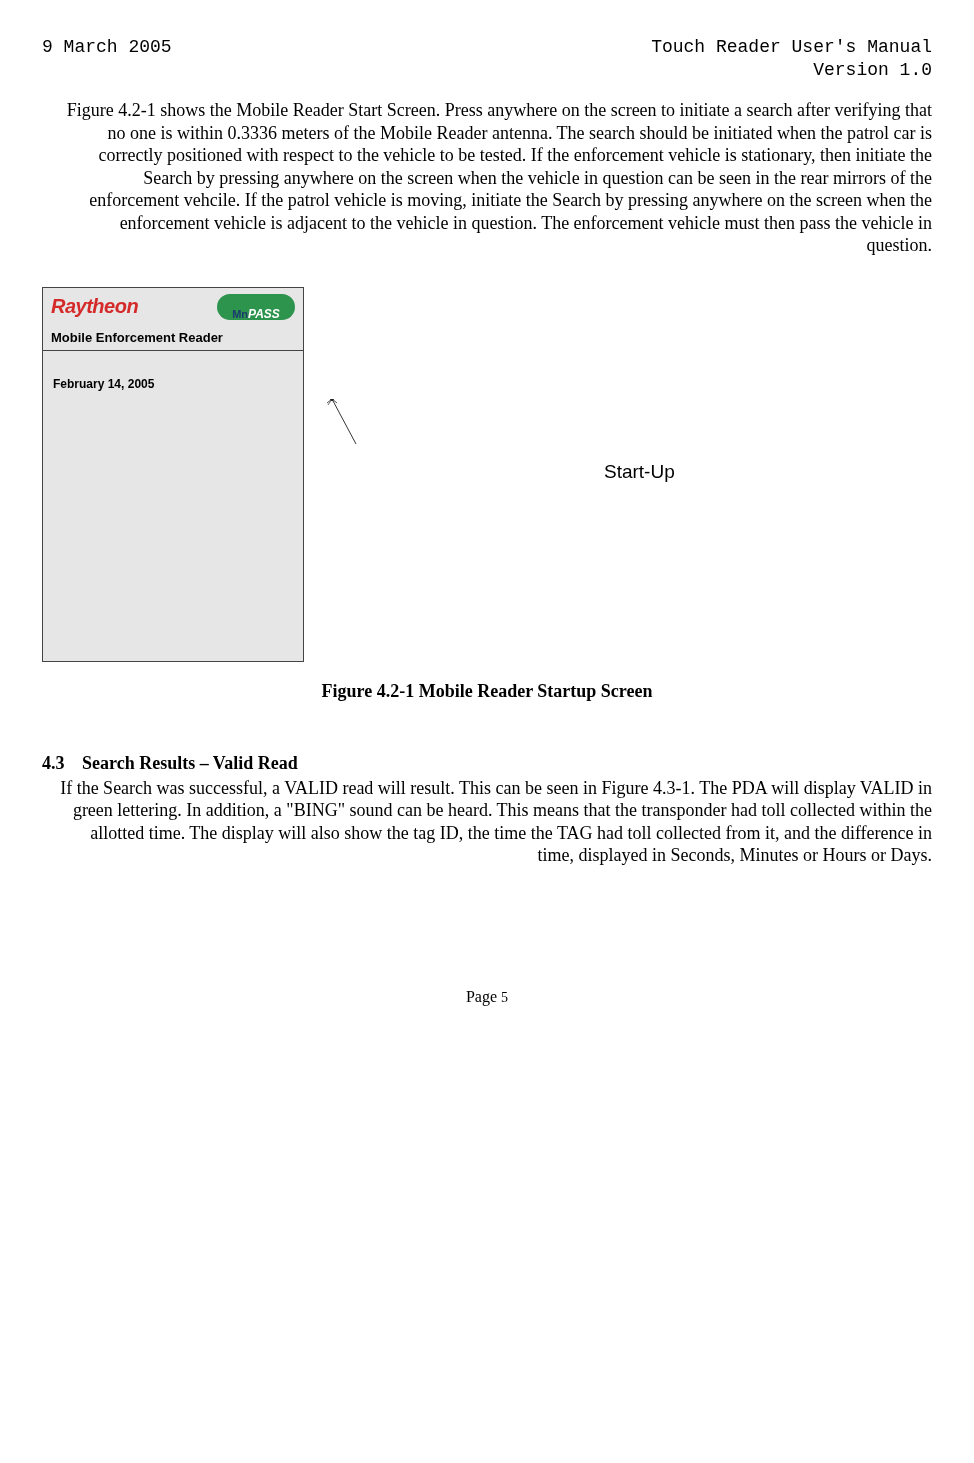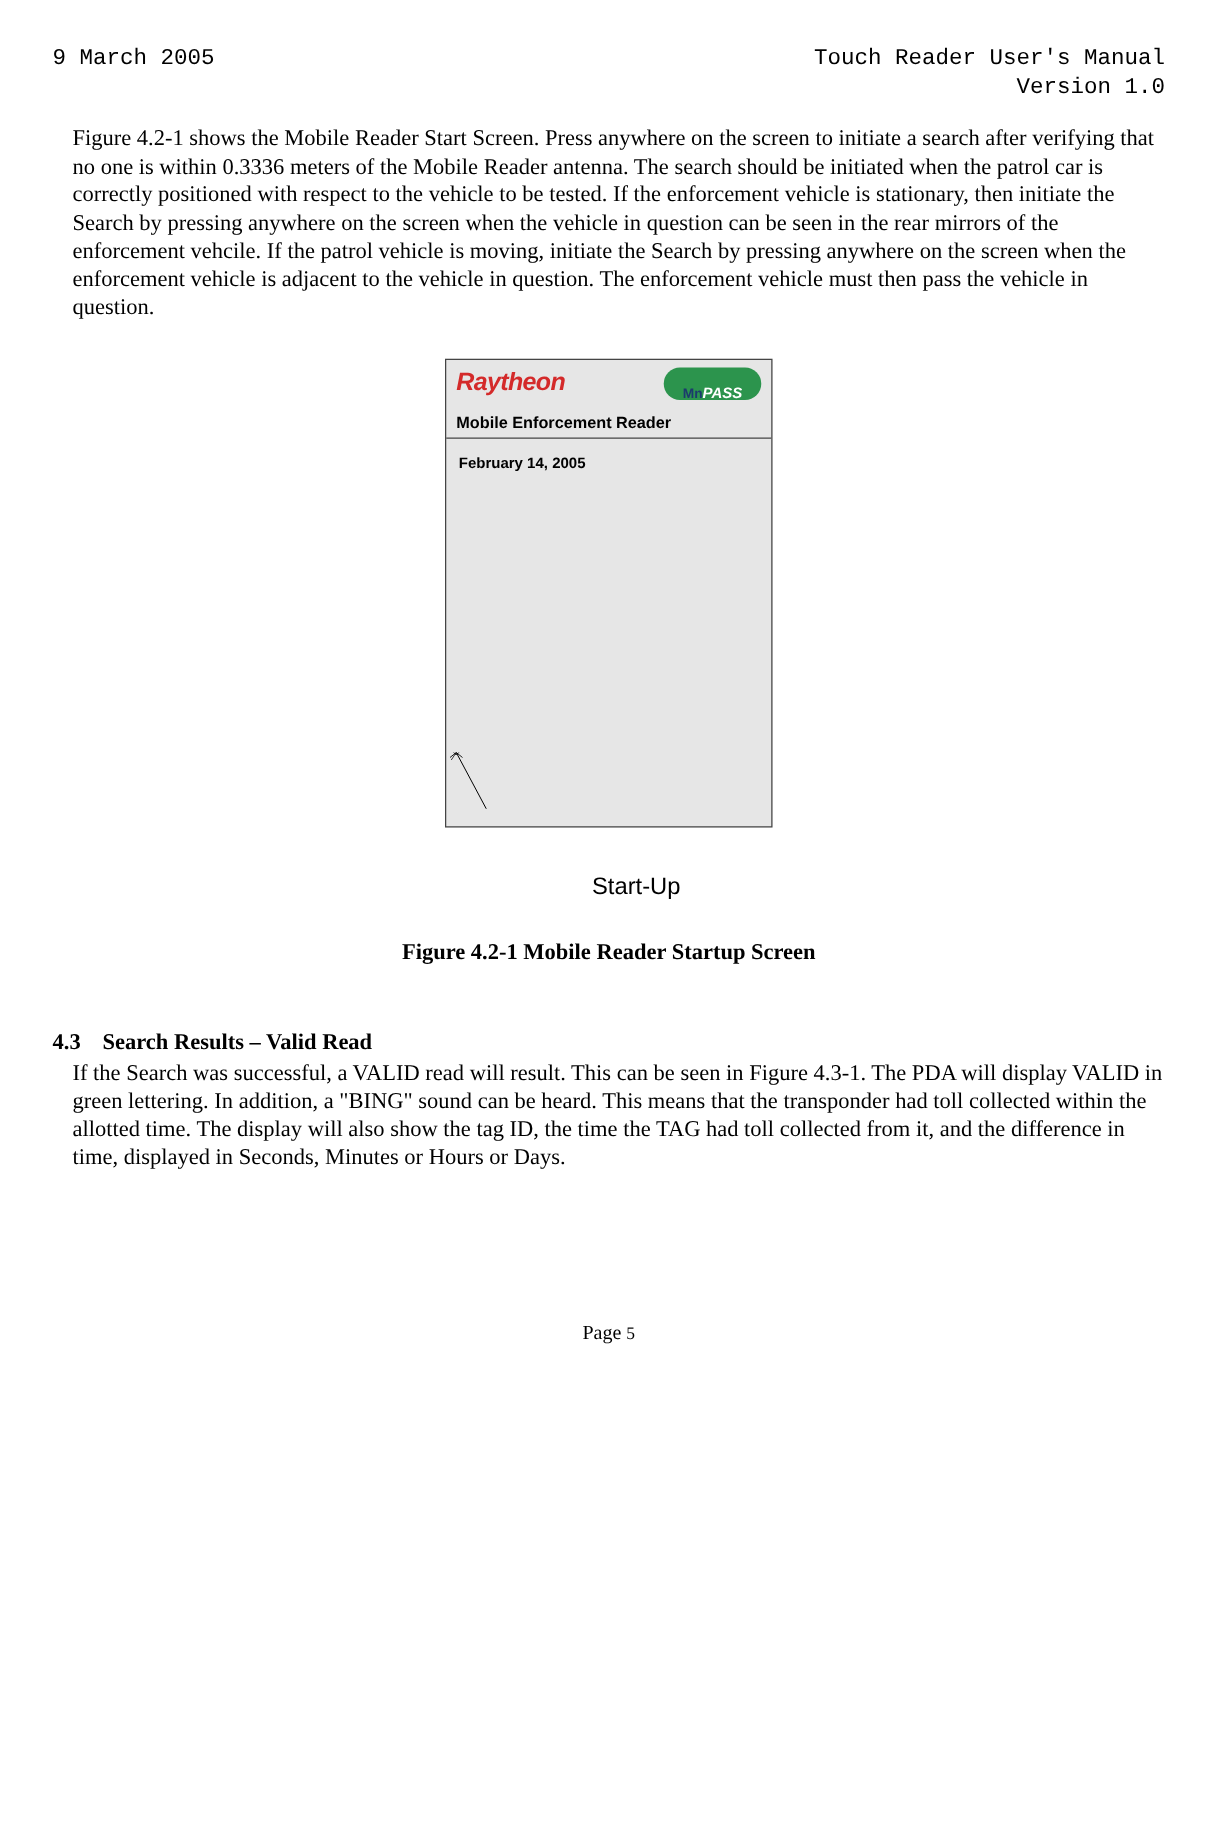--- a/index.html
+++ b/index.html
@@ -16,25 +16,25 @@
     display: flex;
     justify-content: space-between;
     margin-bottom: 18px;
     font-family: Liberation Mono, monospace;
   }
   .header .right {
     text-align: right;
   }
   .body-para {
     margin: 0 0 28px 16px;
-    text-align: left;
+    text-align: right;
   }
   .figure-wrap {
     display: flex;
-    flex-direction: column;
+    flex-direction: row;
     align-items: center;
     margin: 30px 0 10px 0;
   }
   .screen-box {
     width: 260px;
     border: 1px solid #444;
     background: #e6e6e6;
     font-family: Arial, Helvetica, sans-serif;
   }
   .screen-top {
@@ -86,21 +86,21 @@
   }
   .screen-body {
     height: 290px;
     position: relative;
     padding: 10px;
     font-family: Arial, Helvetica, sans-serif;
   }
   .date-line {
     font-weight: bold;
     font-size: 12px;
-    margin-top: 2px;
+    margin-top: 16px;
   }
   .callout-wrap {
     position: relative;
     width: 300px;
     height: 60px;
     margin-top: -30px;
     font-family: Arial, Helvetica, sans-serif;
     font-size: 13px;
   }
   .callout-line {
@@ -115,21 +115,20 @@
     left: 50px;
     top: 28px;
     width: 260px;
     line-height: 1.25;
   }
   .startup-label {
     font-family: Arial, Helvetica, sans-serif;
     font-size: 19px;
     margin-top: 6px;
     margin-bottom: 10px;
-    margin-left: 44px;
   }
   .fig-caption {
     text-align: center;
     font-weight: bold;
     margin-bottom: 50px;
   }
   .section-head {
     font-weight: bold;
     margin-bottom: 2px;
   }

